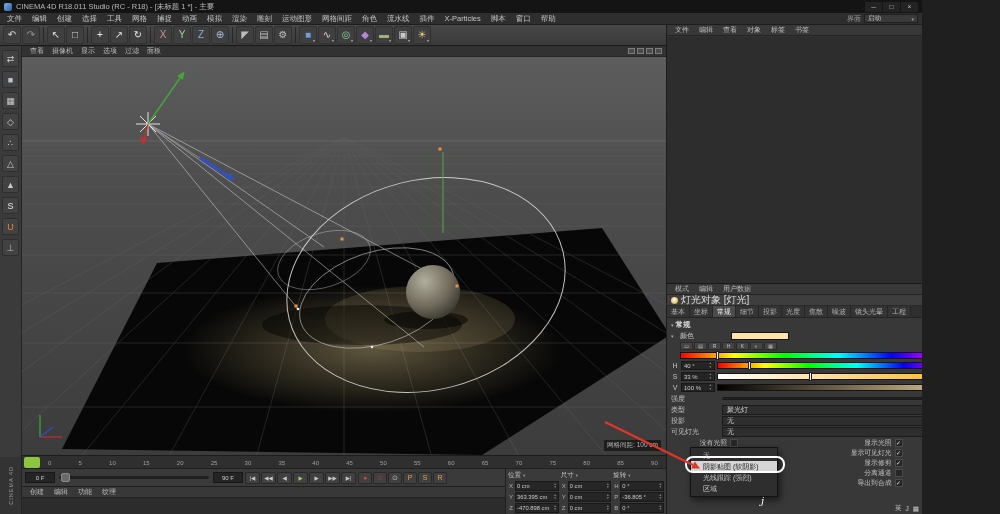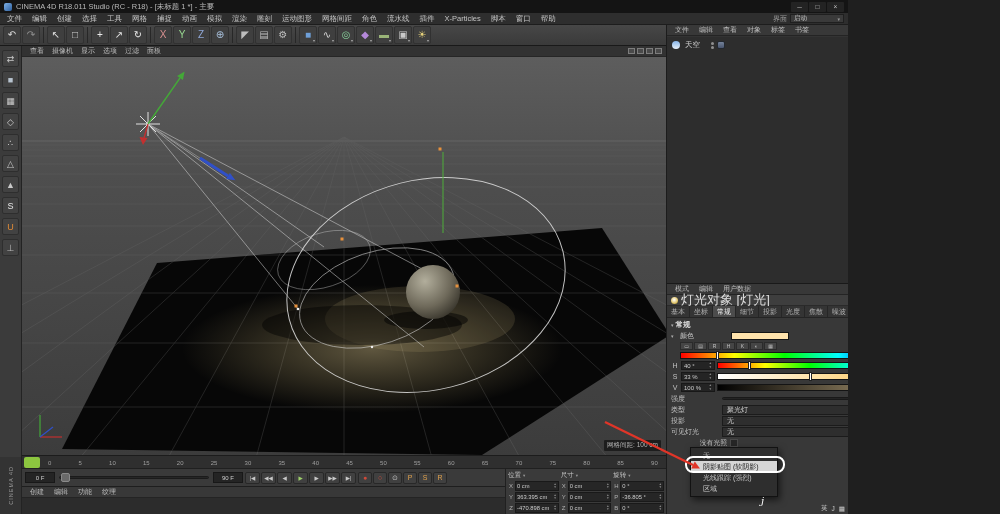--- a/index.html
+++ b/index.html
@@ -1,18 +1,18 @@
 <!DOCTYPE html>
 <html><head>
 <meta charset="utf-8">
 <style>
 *{margin:0;padding:0;box-sizing:border-box;user-select:none}
 html,body{width:1000px;height:514px;overflow:hidden;background:#1f1f1f;
   font-family:"Liberation Sans","DejaVu Sans",sans-serif;color:#c8c8c8}
-.app{position:absolute;left:0;top:0;width:848px;height:514px;overflow:hidden;background:#7f1d1d}
+.app{position:absolute;left:0;top:0;width:922px;height:514px;overflow:hidden;background:#7f1d1d}
 
 
 .titlebar{position:absolute;left:0;top:0;width:100%;height:13px;background:#141414;
   display:flex;align-items:center;gap:4px;padding:0 4px}
 .app-icon{width:8px;height:8px;border-radius:2px;background:linear-gradient(135deg,#7fb2e8,#2d5f9e)}
 .title{flex:1;font-size:7.5px;color:#b9b9b9;white-space:nowrap;overflow:hidden}
 .win-controls{display:flex;gap:1px}
 .win-btn{width:17px;height:10px;display:flex;align-items:center;justify-content:center;
   font-size:6.5px;color:#c0c0c0;background:#232323;border-radius:1px}
 
@@ -114,21 +114,21 @@
 .obj-row.sel .obj-label{background:#565656;border-radius:1px;color:#fff}
 .dots{display:flex;flex-direction:column;justify-content:center;margin-left:6px}
 .dot{width:3px;height:3px;border-radius:50%;background:#8f8f8f;margin:0.5px 0}
 .tag{width:8px;height:8px;border-radius:2px;border:1px solid #23282f;background:linear-gradient(#74829a,#49556e)}
 
 
 .attr-manager{position:absolute;left:666px;top:283px;width:334px;height:231px;background:#383838;
   border-left:1px solid #1c1c1c;border-top:1px solid #191919}
 .am-title{height:11px;display:flex;align-items:center;gap:3px;padding:0 4px;background:#3e3e3e;border-bottom:1px solid #2a2a2a}
 .am-title-icon{width:7px;height:7px;border-radius:50%;background:radial-gradient(circle at 45% 40%,#fff,#e0c468 60%,#8a6f1e)}
-.am-title-text{font-size:13px;color:#dddddd}
+.am-title-text{font-size:10px;color:#dddddd}
 #am-tabs{display:flex;height:12px;background:#2f2f2f;border-bottom:1px solid #242424}
 .am-tab{font-size:7px;color:#b2b2b2;line-height:11px;padding:0 4px;border-right:1px solid #262626;background:#343434;white-space:nowrap}
 .am-tab.active{background:#4c4c4c;color:#ececec}
 .am-body{padding:2px 4px;position:relative}
 .am-section{display:flex;align-items:center;gap:2px;height:10px;font-size:7.5px;color:#ddd;font-weight:bold}
 .sec-caret,.row-caret{font-size:5px;color:#aaa}
 .row-caret{width:6px}
 .am-row{display:flex;align-items:center;height:11px;gap:3px}
 .am-label{width:48px;font-size:7px;color:#c2c2c2;white-space:nowrap;flex:none}
 .swatch{width:58px;height:8px;border:1px solid #141414}
@@ -652,29 +652,20 @@
           <div class="panel-menu">标签</div>
           <div class="panel-menu">书签</div>
         </div>
       <div id="om-icons">
           <div class="corner-icon">○</div>
           <div class="corner-icon">▽</div>
           <div class="corner-icon">≡</div>
         </div>
     </div>
     <div class="om-tree" id="om-tree">
-        <div class="obj-row">
-          <span class="obj-icon sky"></span>
-          <span class="obj-label">天空</span>
-          <span class="dots">
-            <i class="dot"></i>
-            <i class="dot"></i>
-          </span>
-          <span class="tag"></span>
-        </div>
       </div>
   </div>
 
   <div class="attr-manager">
     <div class="panel-menubar">
       <div id="am-menus" style="display:flex">
           <div class="panel-menu">模式</div>
           <div class="panel-menu">编辑</div>
           <div class="panel-menu">用户数据</div>
         </div>

